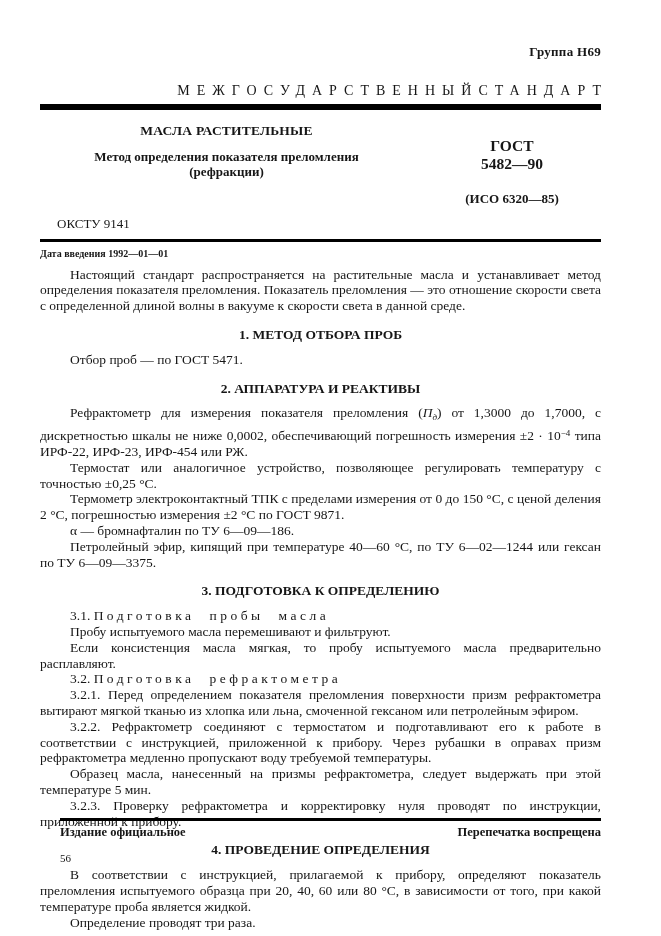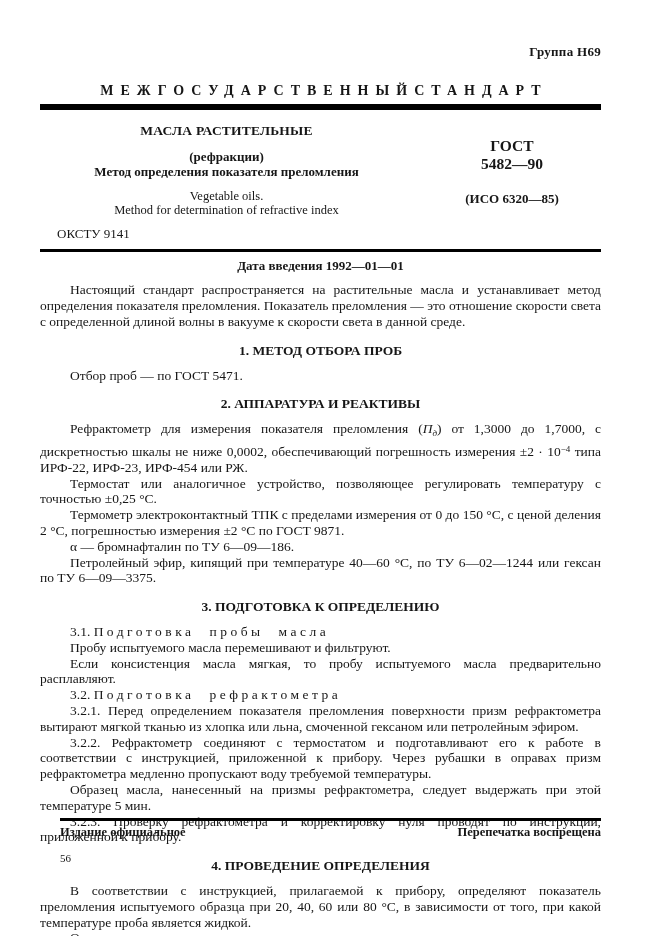--- a/index.html
+++ b/index.html
@@ -20,23 +20,23 @@
     overflow: hidden;
   }
   .group-label {
     text-align: right;
     font-weight: bold;
     font-size: 13px;
     letter-spacing: 0.3px;
   }
   .std-header {
     display: flex;
-    justify-content: center;
+    justify-content: flex-end;
     margin-top: 23px;
-    font-weight: bold;
+    font-weight: normal;
     font-size: 14px;
   }
   .std-header .w1 { letter-spacing: 7px; }
   .std-header .w2 { letter-spacing: 7px; margin-right: -7px; }
   .rule-thick {
     height: 6px;
     background: #000;
     margin-top: 5px;
   }
   .title-block {
@@ -76,23 +76,23 @@
     margin-top: 9px;
     font-size: 13px;
     margin-left: 17px;
   }
   .rule-thin {
     height: 3px;
     background: #000;
     margin-top: 7px;
   }
   .intro-date {
-    text-align: center;
-    font-weight: bold;
-    font-size: 13px;
+    text-align: left;
+    font-weight: bold;
+    font-size: 10px;
     margin-top: 6px;
   }
   .body-text { margin-top: 8px; }
   p.para {
     margin: 0;
     text-align: justify;
     text-indent: 30px;
     line-height: 15.8px;
   }
   .section-heading {
@@ -155,26 +155,22 @@
     <span class="w1">МЕЖГОСУДАРСТВЕННЫЙ</span>
     <span class="w2">СТАНДАРТ</span>
   </div>
 
   <div class="rule-thick"></div>
 
   <div class="title-block">
     <div class="title-left">
       <div class="doc-title">МАСЛА РАСТИТЕЛЬНЫЕ</div>
       <div class="doc-subtitle">
+        <div>Метод определения показателя преломления</div>
         <div>(рефракции)</div>
-        <div>Метод определения показателя преломления</div>
-      </div>
-      <div class="doc-subtitle-en">
-        <div>Vegetable oils.</div>
-        <div>Method for determination of refractive index</div>
       </div>
     </div>
     <div class="title-right">
       <div class="gost-word">ГОСТ</div>
       <div class="gost-number">5482—90</div>
       <div class="gost-iso">(ИСО 6320—85)</div>
     </div>
   </div>
 
   <div class="okstu">ОКСТУ 9141</div>

